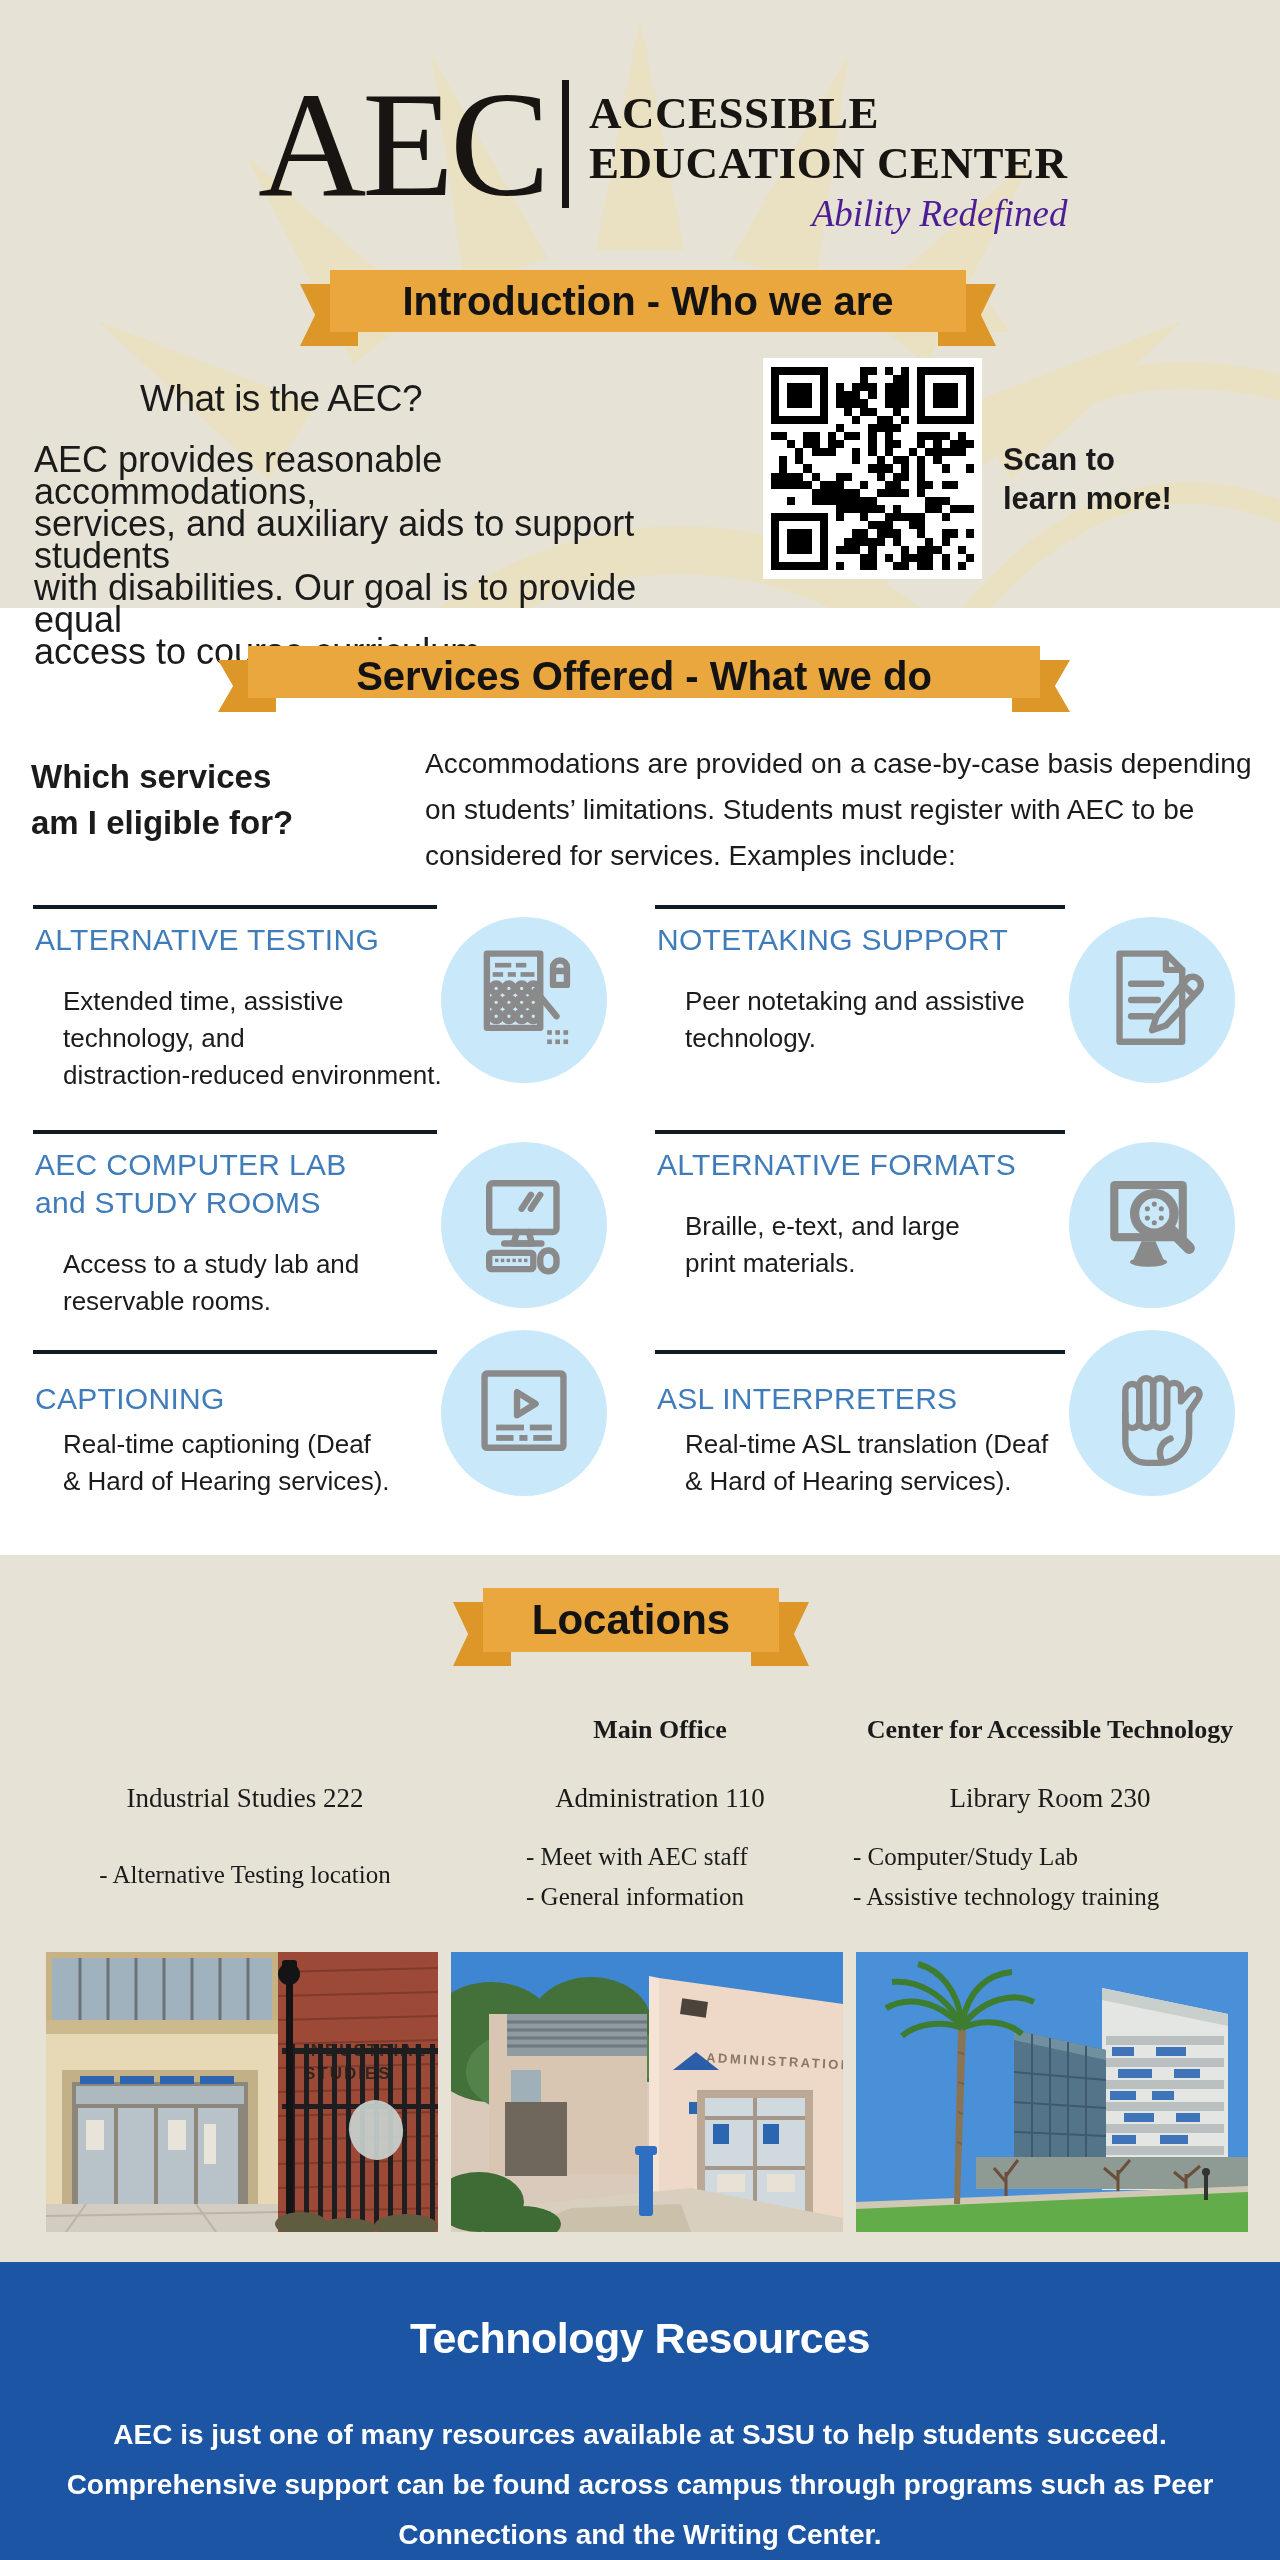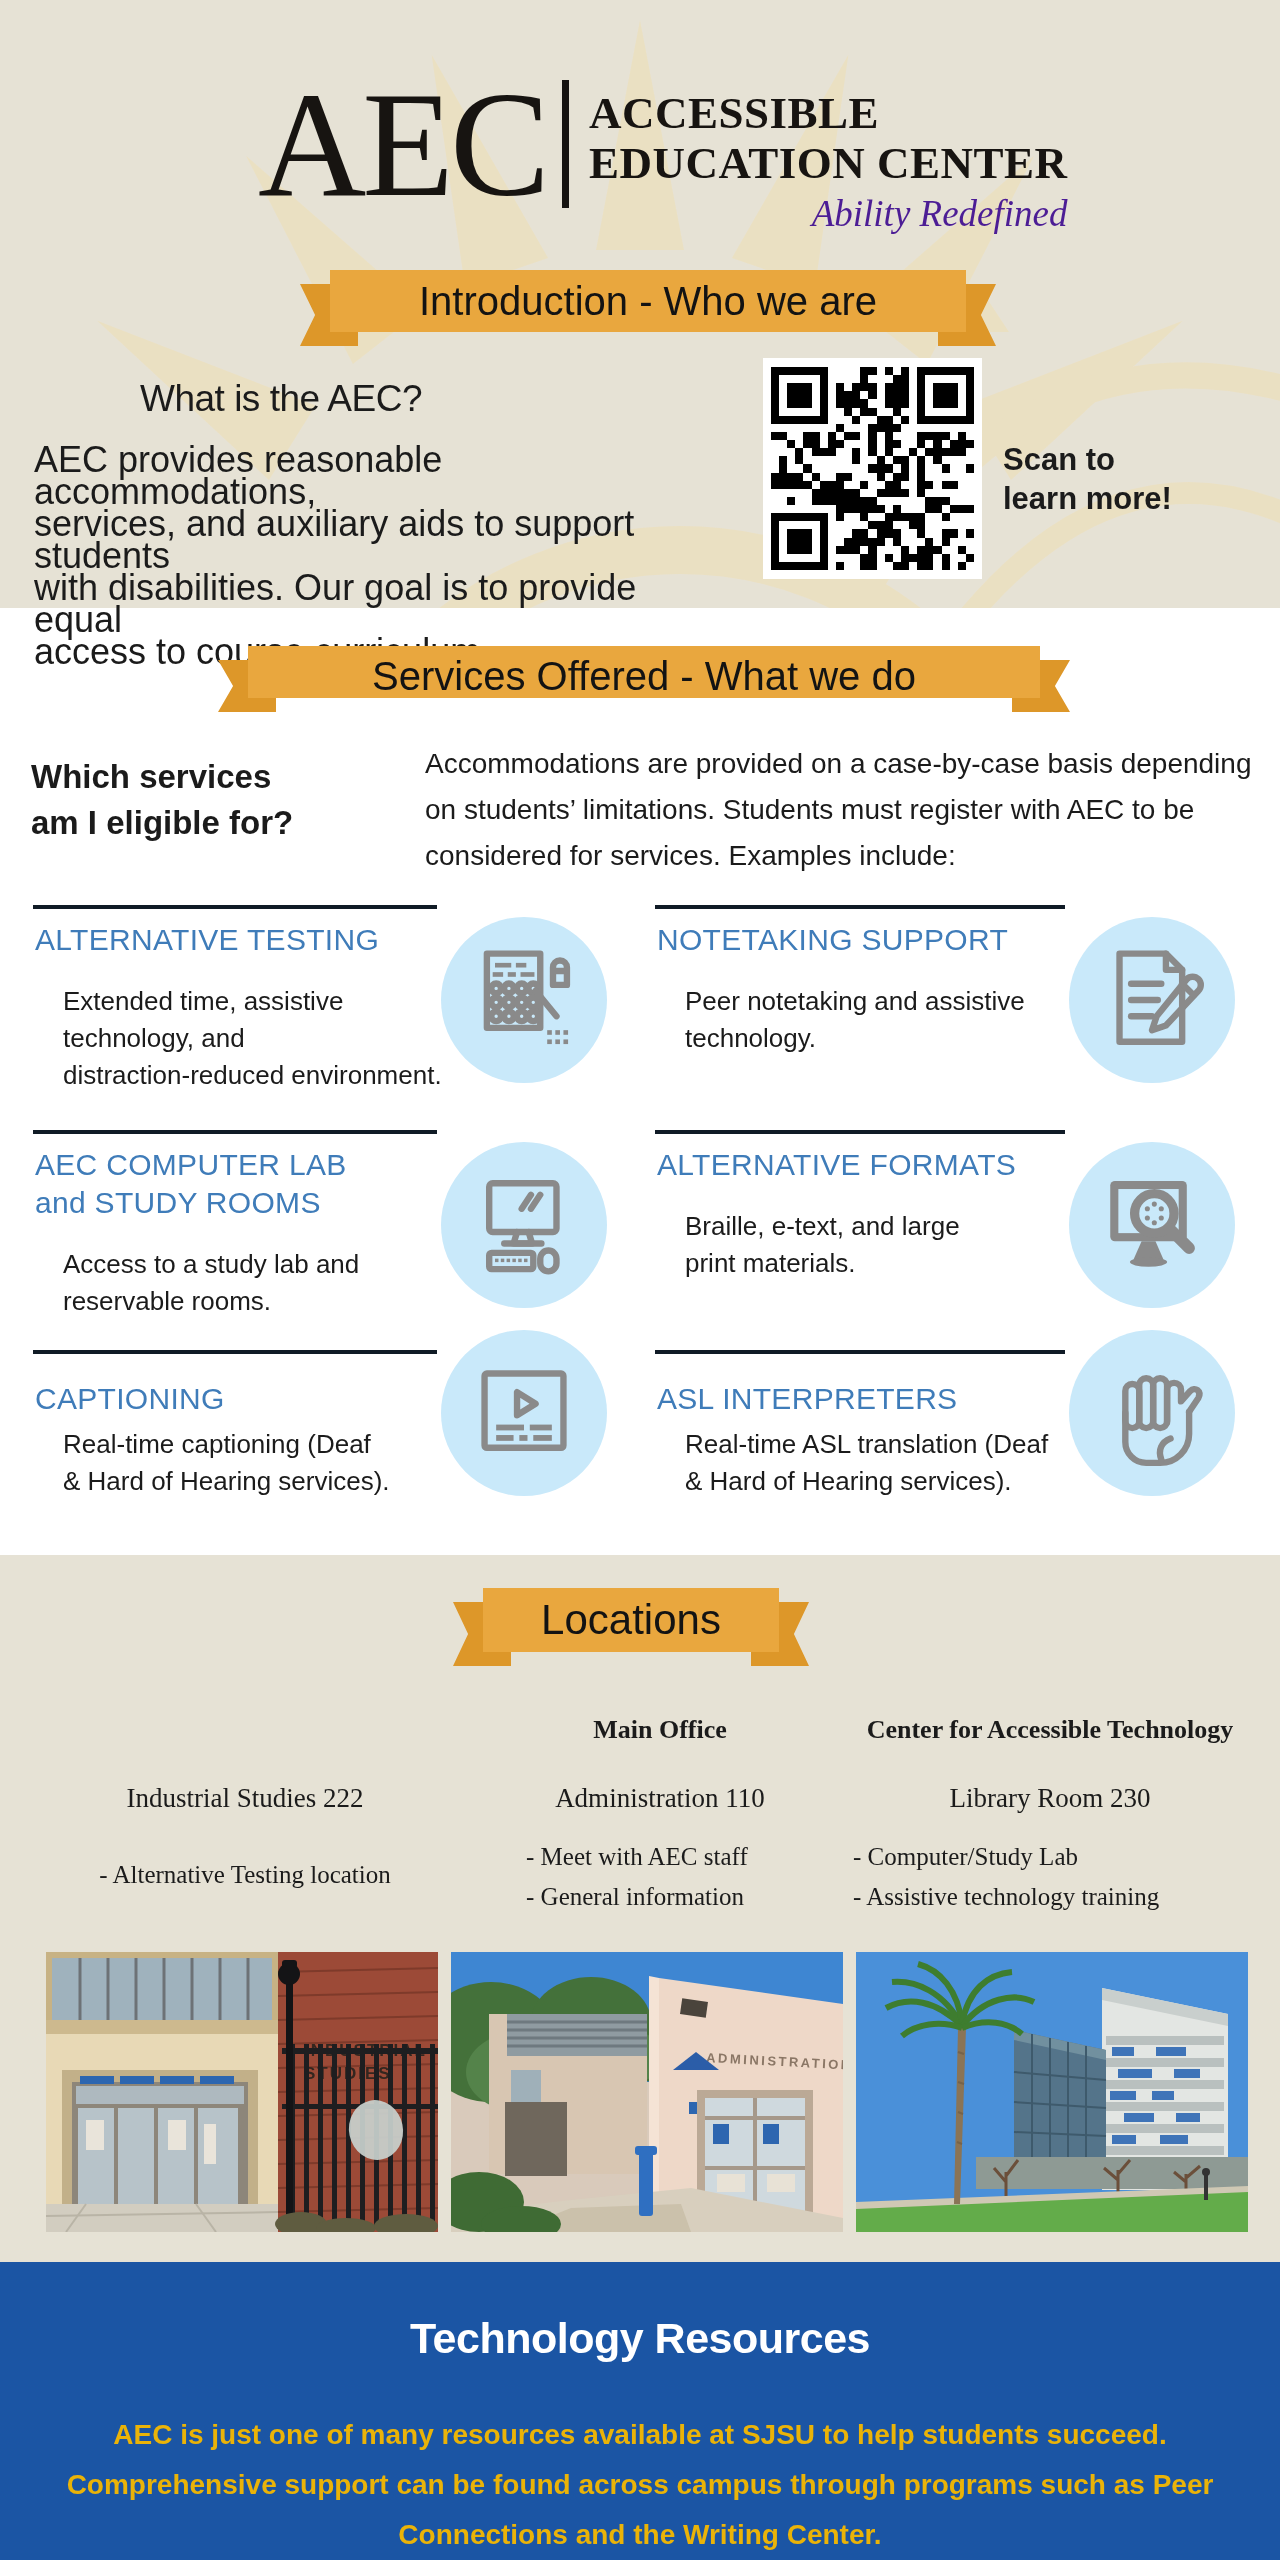--- a/index.html
+++ b/index.html
@@ -25,21 +25,21 @@
   .logo-bar{width:7px;height:128px;background:#171411;margin:18px 20px 0 16px}
   .logo-right{padding-top:26px}
   .logo-line{font-family:var(--serif);font-weight:bold;font-size:45px;line-height:50px;letter-spacing:.5px;color:#171411}
   .logo-tagline{font-family:var(--serif);font-style:italic;font-size:37px;text-align:right;margin-top:4px;color:#4c1d95}
 
   
   .ribbon{position:absolute;z-index:2}
   .ribbon .wing{position:absolute;top:14px;height:100%;width:58px;background:var(--gold-dark)}
   .ribbon .wing.l{left:-30px;clip-path:polygon(100% 0,100% 100%,0 100%,26% 50%,0 0)}
   .ribbon .wing.r{right:-30px;clip-path:polygon(0 0,0 100%,100% 100%,74% 50%,100% 0)}
-  .ribbon .band{position:relative;background:var(--gold);color:#131313;font-weight:normal;text-align:center;z-index:2}
+  .ribbon .band{position:relative;background:var(--gold);color:#131313;font-weight:bold;text-align:center;z-index:2}
 
   
   .what-heading{position:absolute;left:140px;top:378px;width:400px;text-align:left;font-size:37px;font-weight:normal;letter-spacing:-.5px;z-index:2}
   .what-body{position:absolute;left:34px;top:444px;width:700px;font-size:36px;line-height:32px;z-index:2}
   .qr-box{position:absolute;left:763px;top:358px;width:219px;height:221px;background:#fff;padding:8px;z-index:2}
   .qr-box svg{width:100%;height:100%;display:block}
   .scan-caption{position:absolute;left:1003px;top:440px;font-size:31px;font-weight:bold;line-height:39px;z-index:2}
 
   
   .elig-heading{position:absolute;left:31px;top:146px;font-size:33px;font-weight:bold;line-height:46px}
@@ -66,21 +66,21 @@
   .loc-notes{position:absolute;left:0;right:0;font-size:25px;line-height:40px}
   .loc-col.c1 .loc-notes{top:140px}
   .loc-col.c2 .loc-notes,.loc-col.c3 .loc-notes{top:122px;text-align:left}
   .loc-col.c2 .loc-notes{padding-left:36px}
   .loc-col.c3 .loc-notes{padding-left:18px}
   .photo{position:absolute;top:397px;width:392px;height:280px;overflow:hidden}
   .photo svg{width:100%;height:100%;display:block}
 
   
   .foot-heading{position:absolute;left:0;width:100%;top:52px;text-align:center;color:#fff;font-size:43px;font-weight:bold;letter-spacing:-.5px}
-  .foot-body{position:absolute;left:50px;width:1180px;top:148px;text-align:center;color:#eab308;font-size:28px;font-weight:bold;line-height:50px}
+  .foot-body{position:absolute;left:50px;width:1180px;top:148px;text-align:center;color:#ffffff;font-size:28px;font-weight:bold;line-height:50px}
 </style>
 </head>
 <body>
 
 <div class="page">
 
   <section class="sec sec-header">
     <svg class="watermark" width="1280" height="608" viewBox="0 0 1280 608" opacity="0.55">
       <g fill="#efdfb4">
         <g transform="rotate(-58 640 660)">

